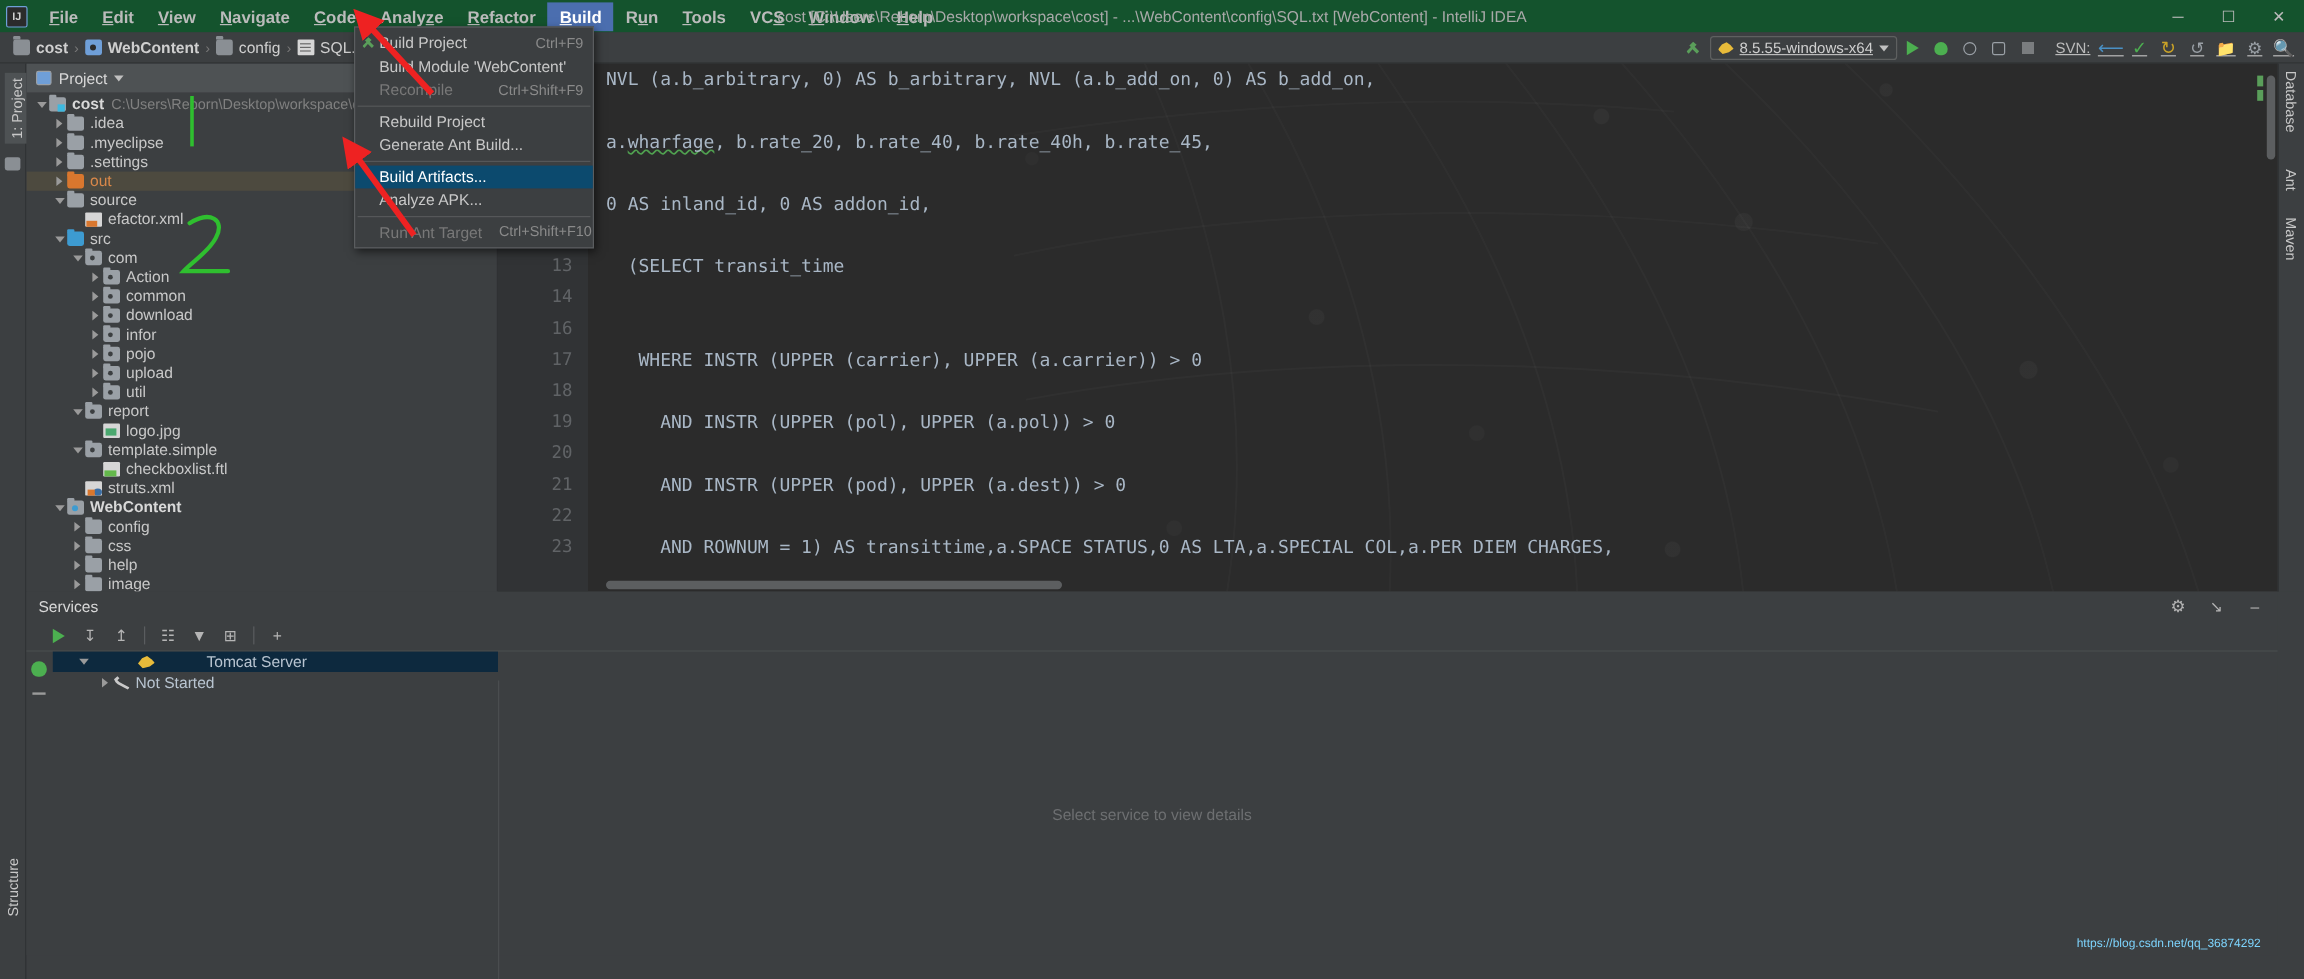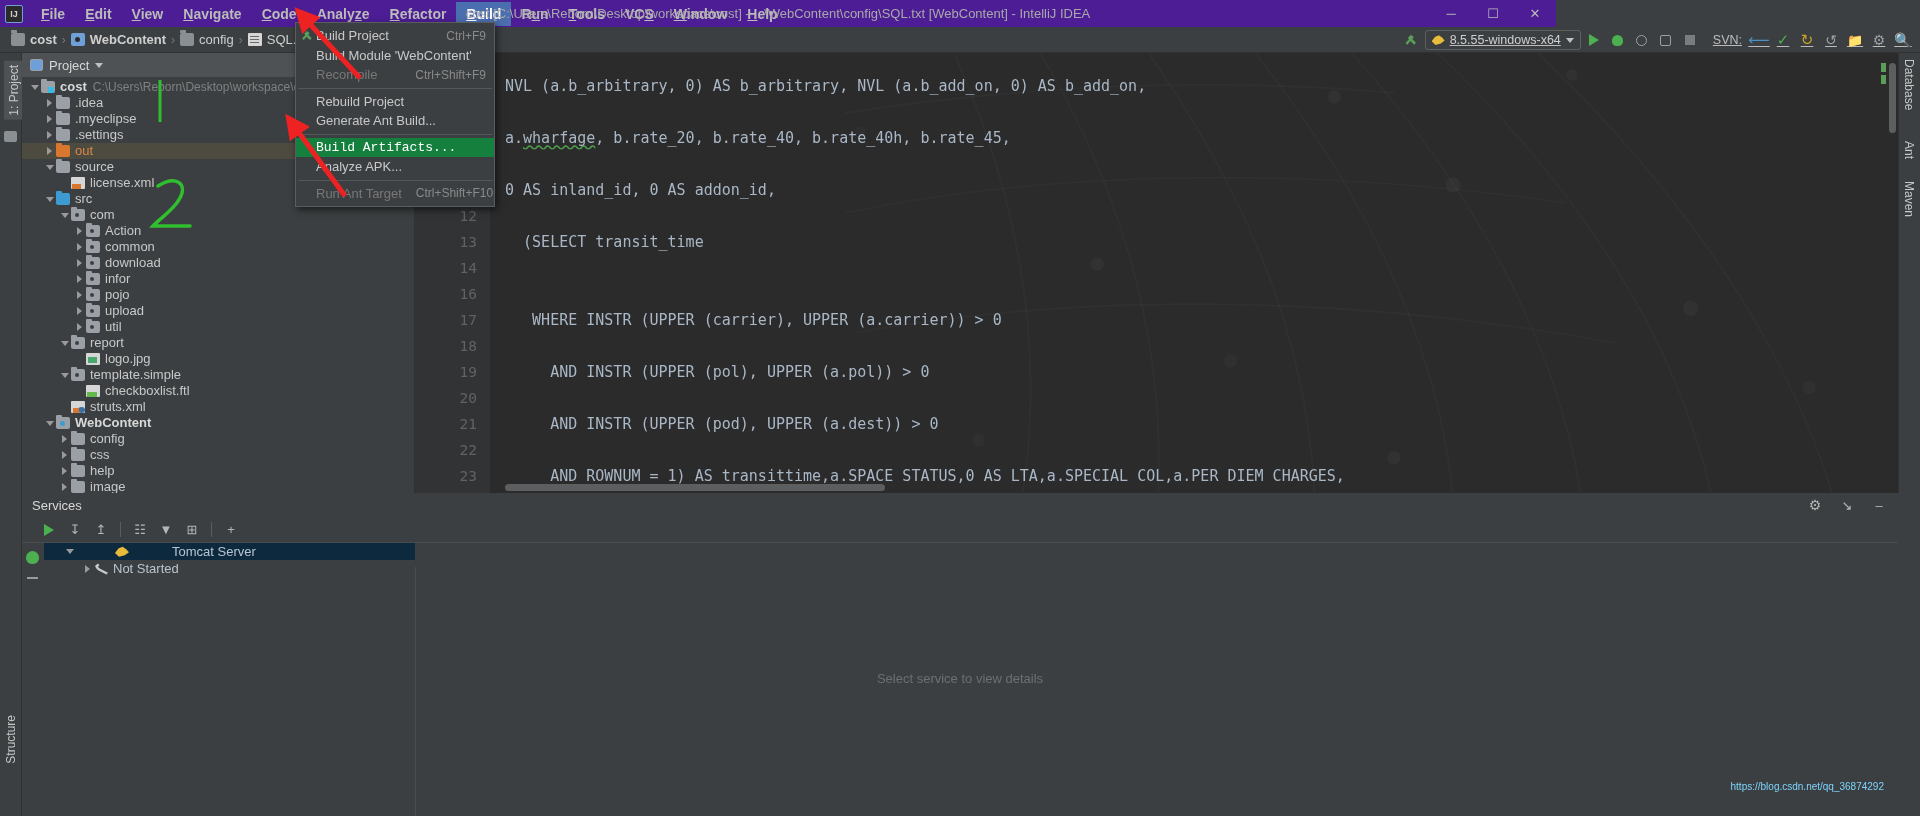--- a/index.html
+++ b/index.html
@@ -7,22 +7,22 @@
     width: 1920px; height: 816px;
     background: #3c3f41;
     font-family: "Liberation Sans", sans-serif;
     overflow: hidden;
     color: #bbbbbb;
   }
   #app { position: relative; width: 1920px; height: 816px; }
 
   
   .titlebar {
-    position: absolute; left: 0; top: 0; width: 1556px; height: 27px;
-    background: #4c1d95; display: flex; align-items: center;
+    position: absolute; left: 0; top: 0; width: 1920px; height: 27px;
+    background: #14532d; display: flex; align-items: center;
   }
   .ij-logo {
     width: 18px; height: 18px; margin-left: 5px; margin-right: 8px;
     background: #2b2b2b; border: 1px solid #6f9fd8; border-radius: 2px;
     color: #d0d0d0; font-size: 9px; font-weight: bold;
     display: flex; align-items: center; justify-content: center;
     font-family: "Liberation Sans", sans-serif;
   }
   .menubar { display: flex; align-items: center; height: 27px; }
   .menu-item {
@@ -194,21 +194,21 @@
       radial-gradient(circle at 38% 88%, rgba(255,255,255,0.025) 0 6px, transparent 7px),
       radial-gradient(circle at 66% 92%, rgba(255,255,255,0.03) 0 6px, transparent 7px),
       radial-gradient(circle at 30% 18%, rgba(255,255,255,0.02) 0 5px, transparent 6px);
     pointer-events: none;
   }
   .editor-arcs { position:absolute; inset:0; pointer-events:none; opacity:0.5;}
   .gutter {
     position: absolute; left: 0; top: 0; width: 75px; height: 440px;
     background: #313335;
   }
-  .lines { position: absolute; left: 0; top: 0; right: 0; bottom: 0; margin-top: 20px; }
+  .lines { position: absolute; left: 0; top: 0; right: 0; bottom: 0; }
   .lrow { position: relative; height: 26px; }
   .lnum {
     position: absolute; left: 0; width: 62px; text-align: right;
     font-family: "DejaVu Sans Mono", monospace; font-size: 14.5px;
     color: #606366; line-height: 26px;
   }
   .lcode {
     position: absolute; left: 90px; line-height: 26px; white-space: pre;
     font-family: "DejaVu Sans Mono", monospace; font-size: 15px; color: #a9b7c6;
   }
@@ -294,21 +294,21 @@
     position: absolute; left: 295px; top: 22px; width: 200px;
     background: #3c3f41; border: 1px solid #5a5d5f;
     box-shadow: 2px 3px 7px rgba(0,0,0,0.55);
     padding: 3px 0; z-index: 50;
   }
   .dd-item {
     display: flex; align-items: center; height: 19.5px;
     padding: 0 8px 0 4px; font-size: 13px; color: #c8c8c8;
     white-space: nowrap; position: relative;
   }
-  .dd-item.highlight { background: #15803d; color: #ffffff; font-family: Liberation Mono, monospace; }
+  .dd-item.highlight { background: #0c4a6e; color: #ffffff; }
   .dd-item.disabled { color: #787878; }
   .dd-ico { width: 16px; flex: 0 0 16px; display:flex; align-items:center; justify-content:center;}
   .hammer {
     width: 12px; height: 12px;
     background: #5a9e5a;
     clip-path: polygon(0% 72%, 28% 44%, 18% 34%, 42% 10%, 64% 30%, 52% 42%, 80% 70%, 66% 86%, 38% 58%, 14% 86%);
   }
   .dd-label { flex: 1; }
   .dd-shortcut { color: #8a8a8a; font-size: 12px; margin-left: 14px; }
   .dd-sep { height: 1px; background: #555759; margin: 3px 2px; }
@@ -461,21 +461,21 @@
         <div class="trow" style="padding-left: 21px;">
           <span class="tw">
             <span class="arr-d"></span>
           </span>
           <span class="ticon f-gray"></span>
           <span class="tlabel">source</span>
         </div>
         <div class="trow" style="padding-left: 36px;">
           <span class="tw"></span>
           <span class="ticon fi-xml"></span>
-          <span class="tlabel">license.xml</span>
+          <span class="tlabel">efactor.xml</span>
         </div>
         <div class="trow" style="padding-left: 21px;">
           <span class="tw">
             <span class="arr-d"></span>
           </span>
           <span class="ticon f-blue"></span>
           <span class="tlabel">src</span>
         </div>
         <div class="trow" style="padding-left: 36px;">
           <span class="tw">

